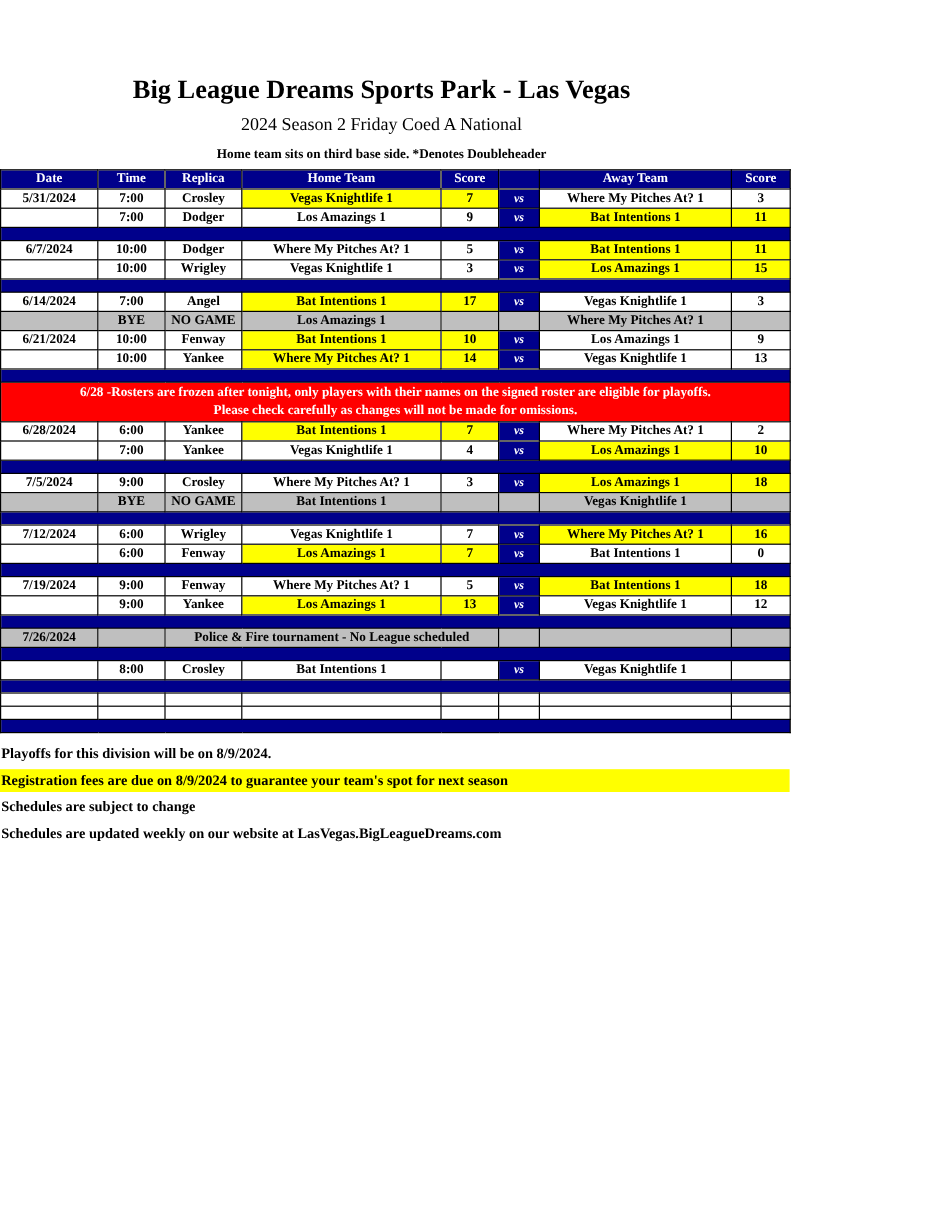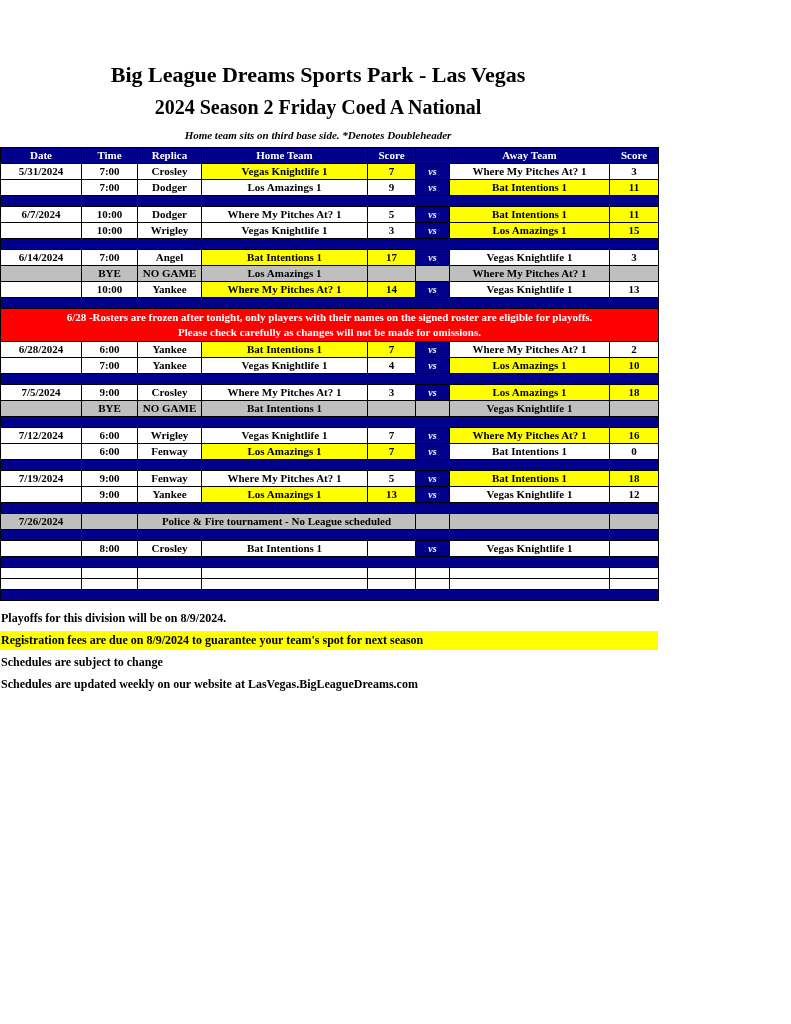--- a/index.html
+++ b/index.html
@@ -17,28 +17,27 @@
   }
   h1.title {
     margin: 0 0 8px 0;
     text-align: center;
     font-size: 22px;
     font-weight: bold;
   }
   h2.subtitle {
     margin: 0 0 10px 0;
     text-align: center;
-    font-size: 20px;
-    font-weight: bold;
+    font-size: 15px;
+    font-weight: normal;
   }
   .note {
     text-align: center;
     font-size: 11px;
     font-weight: bold;
-    font-style: italic;
     margin-bottom: 6px;
   }
   table.schedule {
     border-collapse: collapse;
     table-layout: fixed;
     width: 658px;
     margin: 0 auto;
   }
   .schedule th, .schedule td {
     border: 1px solid #000;
@@ -188,20 +187,30 @@
           <td class="c-date"></td>
           <td class="c-time">BYE</td>
           <td class="c-replica">NO GAME</td>
           <td class="c-team">Los Amazings 1</td>
           <td class="c-score"></td>
           <td class="c-vs-empty"></td>
           <td class="c-team">Where My Pitches At? 1</td>
           <td class="c-score"></td>
         </tr>
         <tr>
+          <td class="c-date">6/21/2024</td>
+          <td class="c-time">10:00</td>
+          <td class="c-replica">Fenway</td>
+          <td class="c-team hl">Bat Intentions 1</td>
+          <td class="c-score hl">10</td>
+          <td class="c-vs">vs</td>
+          <td class="c-team">Los Amazings 1</td>
+          <td class="c-score">9</td>
+        </tr>
+        <tr>
           <td class="c-date"></td>
           <td class="c-time">10:00</td>
           <td class="c-replica">Yankee</td>
           <td class="c-team hl">Where My Pitches At? 1</td>
           <td class="c-score hl">14</td>
           <td class="c-vs">vs</td>
           <td class="c-team">Vegas Knightlife 1</td>
           <td class="c-score">13</td>
         </tr>
         <tr>

